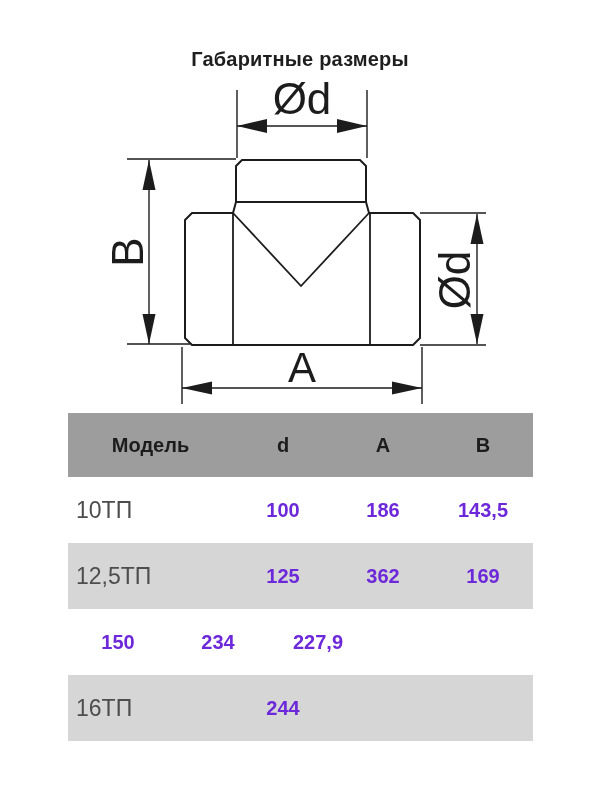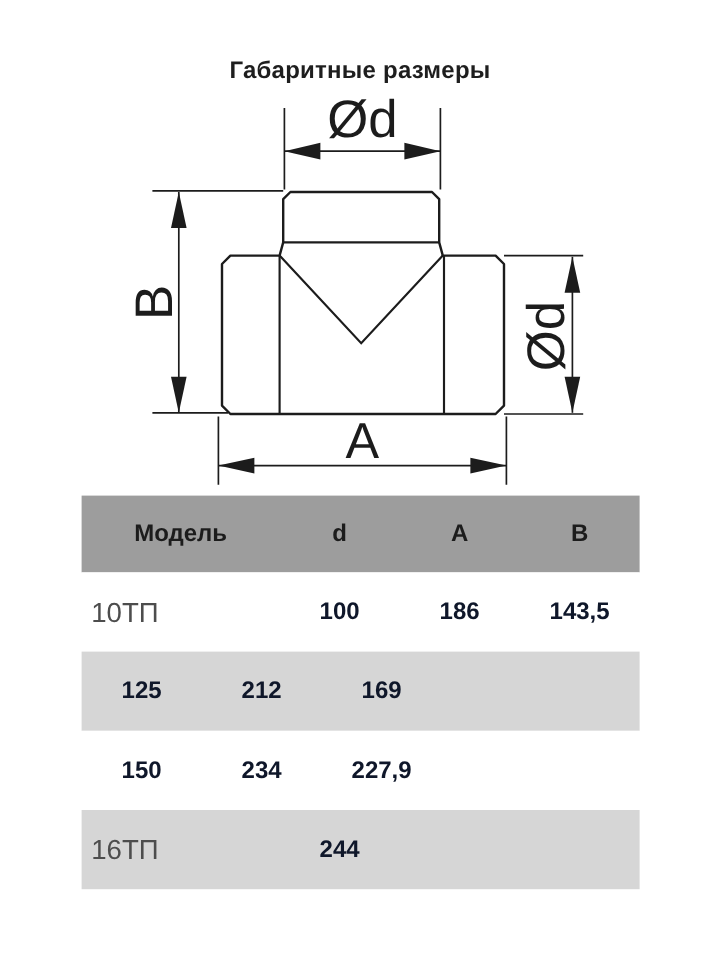--- a/index.html
+++ b/index.html
@@ -31,21 +31,21 @@
   .t-head{height:64px;background:#9d9d9d;font-weight:bold;}
   .t-data{height:66px;background:#ffffff;}
   .t-data.alt{background:#d6d6d6;}
   .c-model{width:165px;box-sizing:border-box;}
   .t-head .c-model{text-align:center;}
   .t-data .c-model{
     text-align:left;padding-left:8px;font-size:23px;
     font-weight:normal;color:#4d4d4d;
   }
   .c-num{width:100px;text-align:center;}
-  .t-data .c-num{font-weight:bold;color:#0f172a;}
+  .t-data .c-num{font-weight:bold;color:#6d28d9;}
 </style>
 </head>
 <body>
 
 <div class="page">
 
   <div class="page-title">Габаритные размеры</div>
 
   <svg class="diagram" width="600" height="410" viewBox="0 0 600 410">
 
@@ -103,22 +103,23 @@
     </div>
 
     <div class="t-row t-data">
       <div class="c-model">10ТП</div>
       <div class="c-num">100</div>
       <div class="c-num">186</div>
       <div class="c-num">143,5</div>
     </div>
 
     <div class="t-row t-data alt">
+      <div class="c-model">12,5ТП</div>
       <div class="c-num">125</div>
-      <div class="c-num">212</div>
+      <div class="c-num">362</div>
       <div class="c-num">169</div>
     </div>
 
     <div class="t-row t-data">
       <div class="c-num">150</div>
       <div class="c-num">234</div>
       <div class="c-num">227,9</div>
     </div>
 
     <div class="t-row t-data alt">

